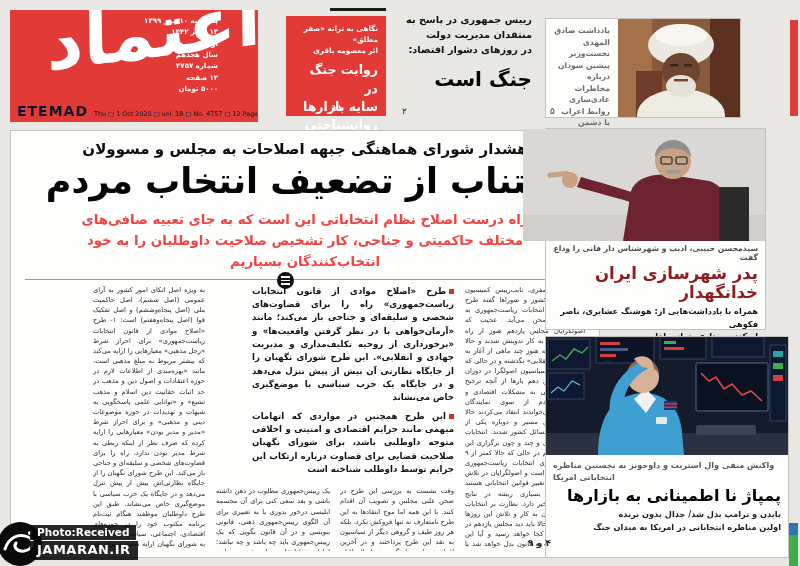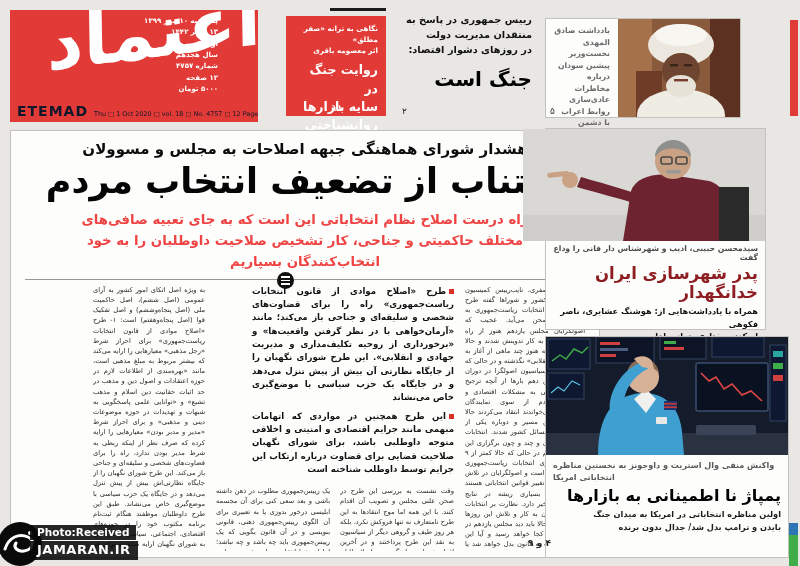--- a/index.html
+++ b/index.html
@@ -250,22 +250,22 @@
       <rect x="118" y="66" width="13" height="1.6" fill="#c43a3a"></rect>
       <rect x="118" y="69.4" width="13" height="1.6" fill="#c43a3a"></rect>
       <rect x="110" y="80" width="11" height="7" rx="1" fill="#e8e8e6"></rect>
     </svg>
     <div class="market-k">
       <div>واکنش منفی وال استریت و داوجونز به نخستین مناظره</div>
       <div>انتخاباتی امریکا</div>
     </div>
     <div class="market-title">پمپاژ نا اطمینانی به بازارها</div>
     <div class="market-sub">
+      <div>بایدن و ترامپ بدل شد/ جدال بدون برنده</div>
       <div>اولین مناظره انتخاباتی در امریکا به میدان جنگ</div>
-      <div>بایدن و ترامپ بدل شد/ جدال بدون برنده</div>
     </div>
   </div>
   <div class="abs" id="market-page">۴ و ۹</div>
 
   <div class="abs" id="color-bar">
     <div class="b"></div>
     <div class="g"></div>
   </div>
 
   <svg class="abs" id="wm-logo" viewBox="0 0 46 46">

